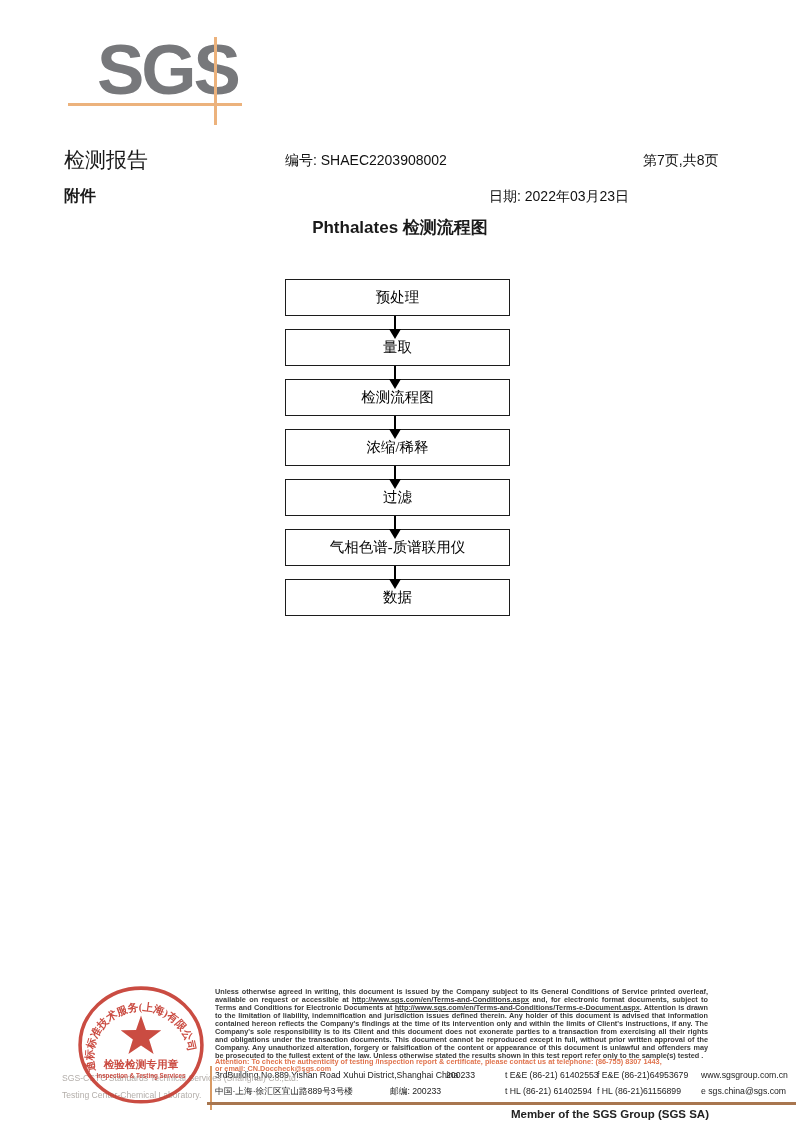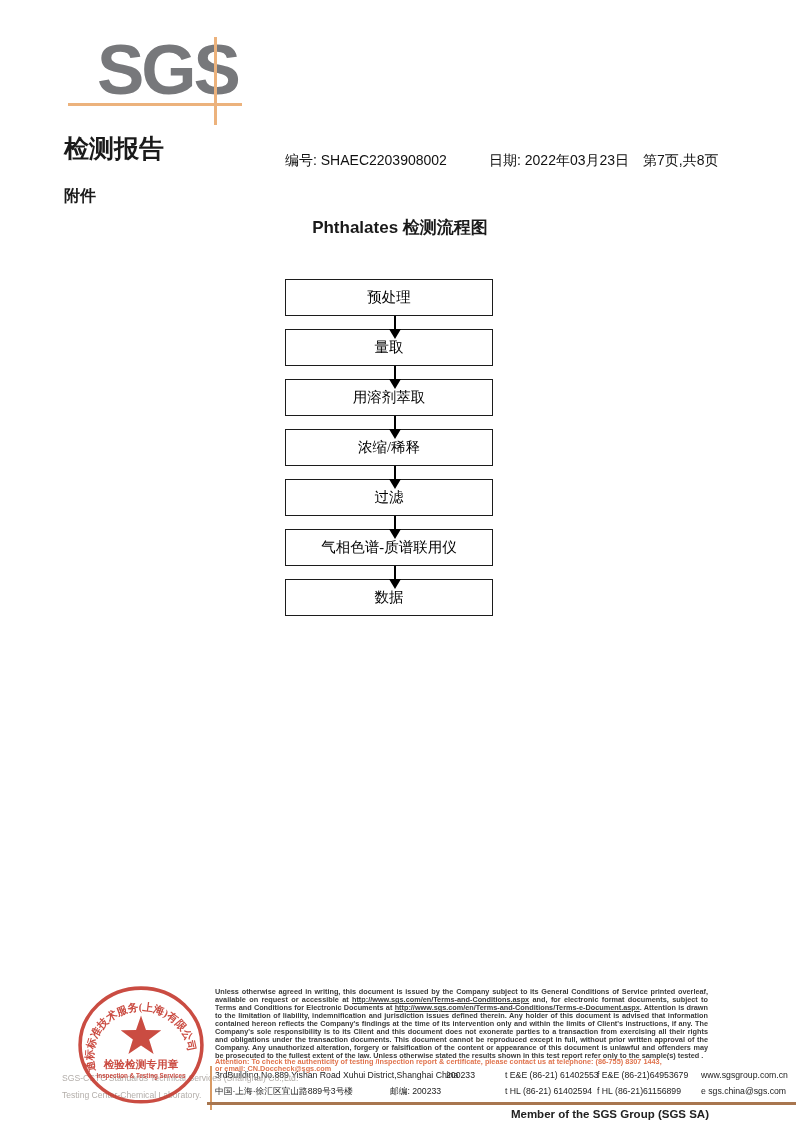--- a/index.html
+++ b/index.html
@@ -18,35 +18,35 @@
     left: 97px; top 36px; top: 34px;
     font-size: 71px; font-weight: 700; letter-spacing: -3px;
     color: #77787b;
     font-family: "Liberation Sans", sans-serif;
     line-height: 1;
   }
   .logo-hline { left: 68px; top: 103px; width: 174px; height: 3px; background: #ecb27c; }
   .logo-vline { left: 214px; top: 37px; width: 3px; height: 88px; background: #ecb27c; }
 
   
-  .report-title { left: 64px; top: 132px; font-size: 25px; font-weight: 700; }
+  .report-title { left: 64px; top: 146px; font-size: 21px; font-weight: 400; }
   .hdr-item { top: 152px; font-size: 14px; color: #111; }
   .hdr-no   { left: 285px; }
-  .hdr-date { left: 489px; }
+  .hdr-date { left: 489px; margin-top: 36px; }
   .hdr-page { left: 643px; }
   .attachment { left: 64px; top: 186px; font-size: 16px; font-weight: 700; }
 
   
   .flow-title {
     left: 0; right: 0; top: 216px;
     text-align: center; font-size: 17px; font-weight: 700;
   }
   .flowchart { left: 285px; top: 279px; width: 219px; }
   .flow-box {
-    width: 208px; height: 37px;
+    width: 225px; height: 37px;
     border: 1px solid #1c1c1c; background: #fff;
     display: flex; align-items: center; justify-content: center;
     font-family: "Liberation Serif", serif;
     font-size: 14.5px; color: #000;
   }
   .flow-arrow { width: 2px; height: 13px; background: #000; margin: 0 auto; position: relative; }
   .flow-arrow::after {
     content: ''; position: absolute; top: 13px; left: -5px;
     border-left: 6px solid transparent; border-right: 6px solid transparent;
     border-top: 10px solid #000;
@@ -98,21 +98,21 @@
 <div class="abs hdr-item hdr-page">第7页,共8页</div>
 <div class="abs attachment">附件</div>
 
 <div class="abs flow-title">Phthalates 检测流程图</div>
 
 <div class="abs flowchart">
   <div class="flow-box">预处理</div>
   <div class="flow-arrow"></div>
   <div class="flow-box">量取</div>
   <div class="flow-arrow"></div>
-  <div class="flow-box">用溶剂萃取</div>
+  <div class="flow-box">检测流程图</div>
   <div class="flow-arrow"></div>
   <div class="flow-box">浓缩/稀释</div>
   <div class="flow-arrow"></div>
   <div class="flow-box">过滤</div>
   <div class="flow-arrow"></div>
   <div class="flow-box">气相色谱-质谱联用仪</div>
   <div class="flow-arrow"></div>
   <div class="flow-box">数据</div>
 </div>
 

